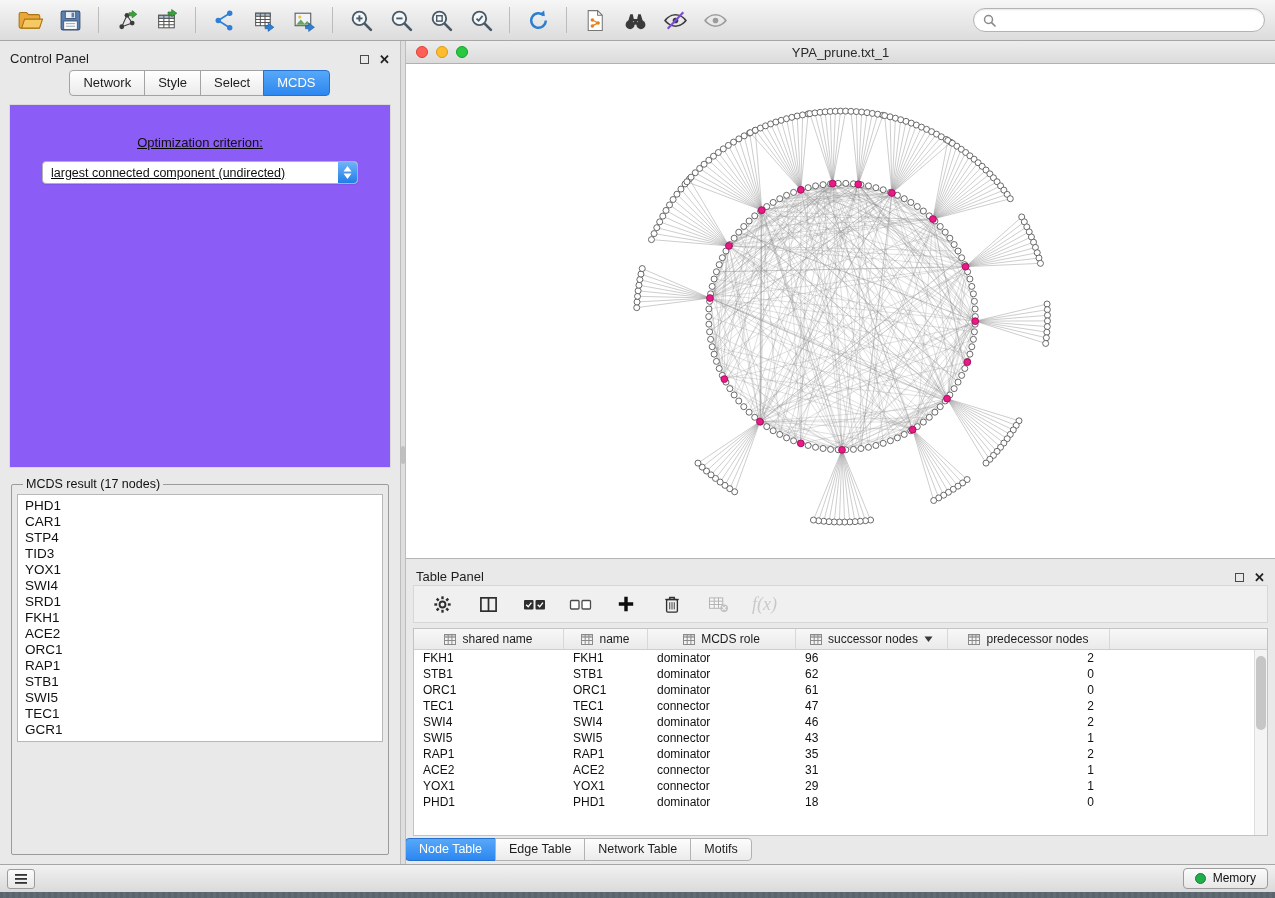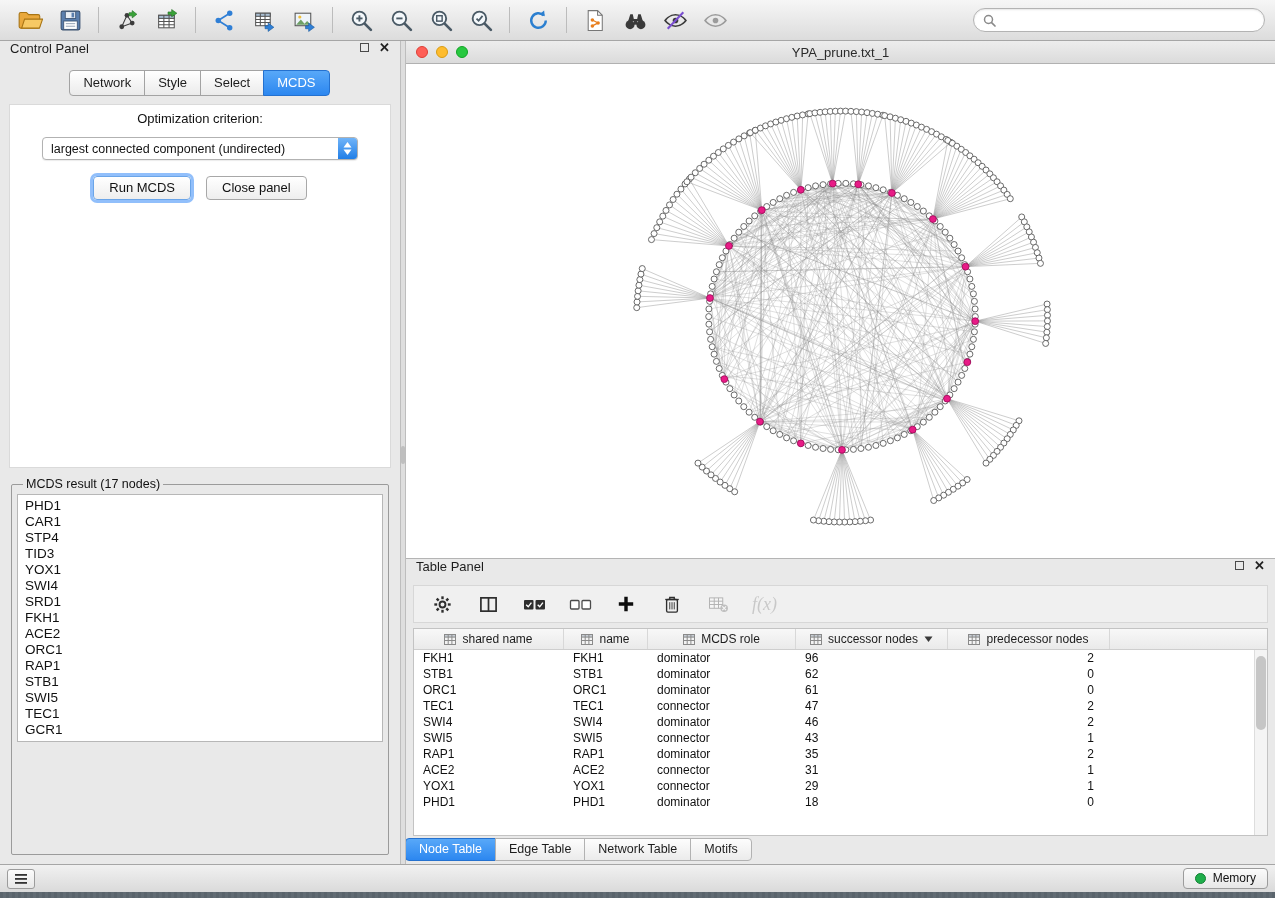--- a/index.html
+++ b/index.html
@@ -17,33 +17,33 @@
   .search-box { margin-left:auto; width:292px; height:24px; border:1px solid #b3b3b3; border-radius:12px;
     background:#fff; display:flex; align-items:center; padding:0 9px; gap:6px;
     box-shadow:inset 0 1px 2px rgba(0,0,0,.10); }
   .search-box input { border:none; outline:none; flex:1; font-size:12px; background:transparent; }
 
   
   .main { flex:1; display:flex; min-height:0; }
 
   
   .control-panel { flex:0 0 400px; width:400px; background:#e9e9e9; display:flex; flex-direction:column; }
-  .panel-titlebar { height:25px; flex:0 0 25px; display:flex; align-items:flex-start; padding:0 10px; font-size:13px; color:#1d1d1d; }
+  .panel-titlebar { height:25px; flex:0 0 25px; display:flex; align-items:flex-end; padding:0 10px; font-size:13px; color:#1d1d1d; }
   .win-icons { margin-left:auto; display:flex; gap:10px; align-items:center; }
   .float-icon { width:9px; height:9px; border:1.5px solid #4a4a4a; display:inline-block; }
   .close-glyph { font-size:13px; font-weight:bold; color:#222; line-height:1; }
   .seg-tabs { display:flex; justify-content:center; margin:4px 0 0; }
   .seg-tab { font-size:13px; padding:4px 13px 5px; background:linear-gradient(#ffffff,#ebebeb);
     border:1px solid #a3a3a3; margin-left:-1px; color:#1d1d1d; cursor:default; }
   .seg-tab:first-child { border-radius:4px 0 0 4px; }
   .seg-tab:last-child { border-radius:0 4px 4px 0; }
   .seg-tab.active { background:linear-gradient(#58a8f8,#2c87f0); color:#fff; border-color:#2471cf; }
   .cp-content { flex:1; display:flex; flex-direction:column; padding:8px 9px 9px; min-height:0; }
-  .cp-inner { flex:1; background:#ffffff; border:1px solid #dadada; display:flex; flex-direction:column;
-    align-items:center; padding-top:6px; margin-bottom:9px; min-height:0; }
+  .cp-inner { flex:1; background:#8b5cf6; border:1px solid #dadada; display:flex; flex-direction:column;
+    align-items:center; padding-top:30px; margin-bottom:9px; min-height:0;text-decoration:underline; }
   .opt-label { font-size:13px; color:#111; }
   .dropdown { margin-top:11px; width:316px; height:23px; background:#fff; border:1px solid #b2b2b2;
     border-radius:4px; display:flex; align-items:center; overflow:hidden;
     box-shadow:0 1px 1px rgba(0,0,0,.08); }
   .dd-text { flex:1; font-size:12.5px; color:#111; padding:0 8px; white-space:nowrap; }
   .dd-stepper { width:19px; height:23px; background:linear-gradient(#74b6f9,#1d7ce6); display:flex;
     flex-direction:column; align-items:center; justify-content:center; gap:1px; border-radius:0 3px 3px 0; }
   .btn-row { display:flex; gap:15px; margin-top:16px; }
   .push-btn { font-size:13px; color:#111; padding:3px 15px 4px; background:linear-gradient(#ffffff,#eeeeee);
     border:1px solid #a8a8a8; border-radius:4px; cursor:default; }
@@ -318,24 +318,20 @@
           <div class="dropdown">
             <span class="dd-text">largest connected component (undirected)</span>
             <span class="dd-stepper">
               <svg width="9" height="6" viewBox="0 0 9 6">
                   <path d="M4.5 0L8.5 5.5H0.5z" fill="#fff"></path>
                 </svg>
               <svg width="9" height="6" viewBox="0 0 9 6">
                   <path d="M4.5 6L0.5 0.5H8.5z" fill="#fff"></path>
                 </svg>
             </span>
-          </div>
-          <div class="btn-row">
-            <button class="push-btn focused">Run MCDS</button>
-            <button class="push-btn">Close panel</button>
           </div>
         </div>
         <fieldset class="result-box">
           <legend>MCDS result (17 nodes)</legend>
           <div class="result-list">
               <div class="result-item">PHD1</div>
               <div class="result-item">CAR1</div>
               <div class="result-item">STP4</div>
               <div class="result-item">TID3</div>
               <div class="result-item">YOX1</div>

